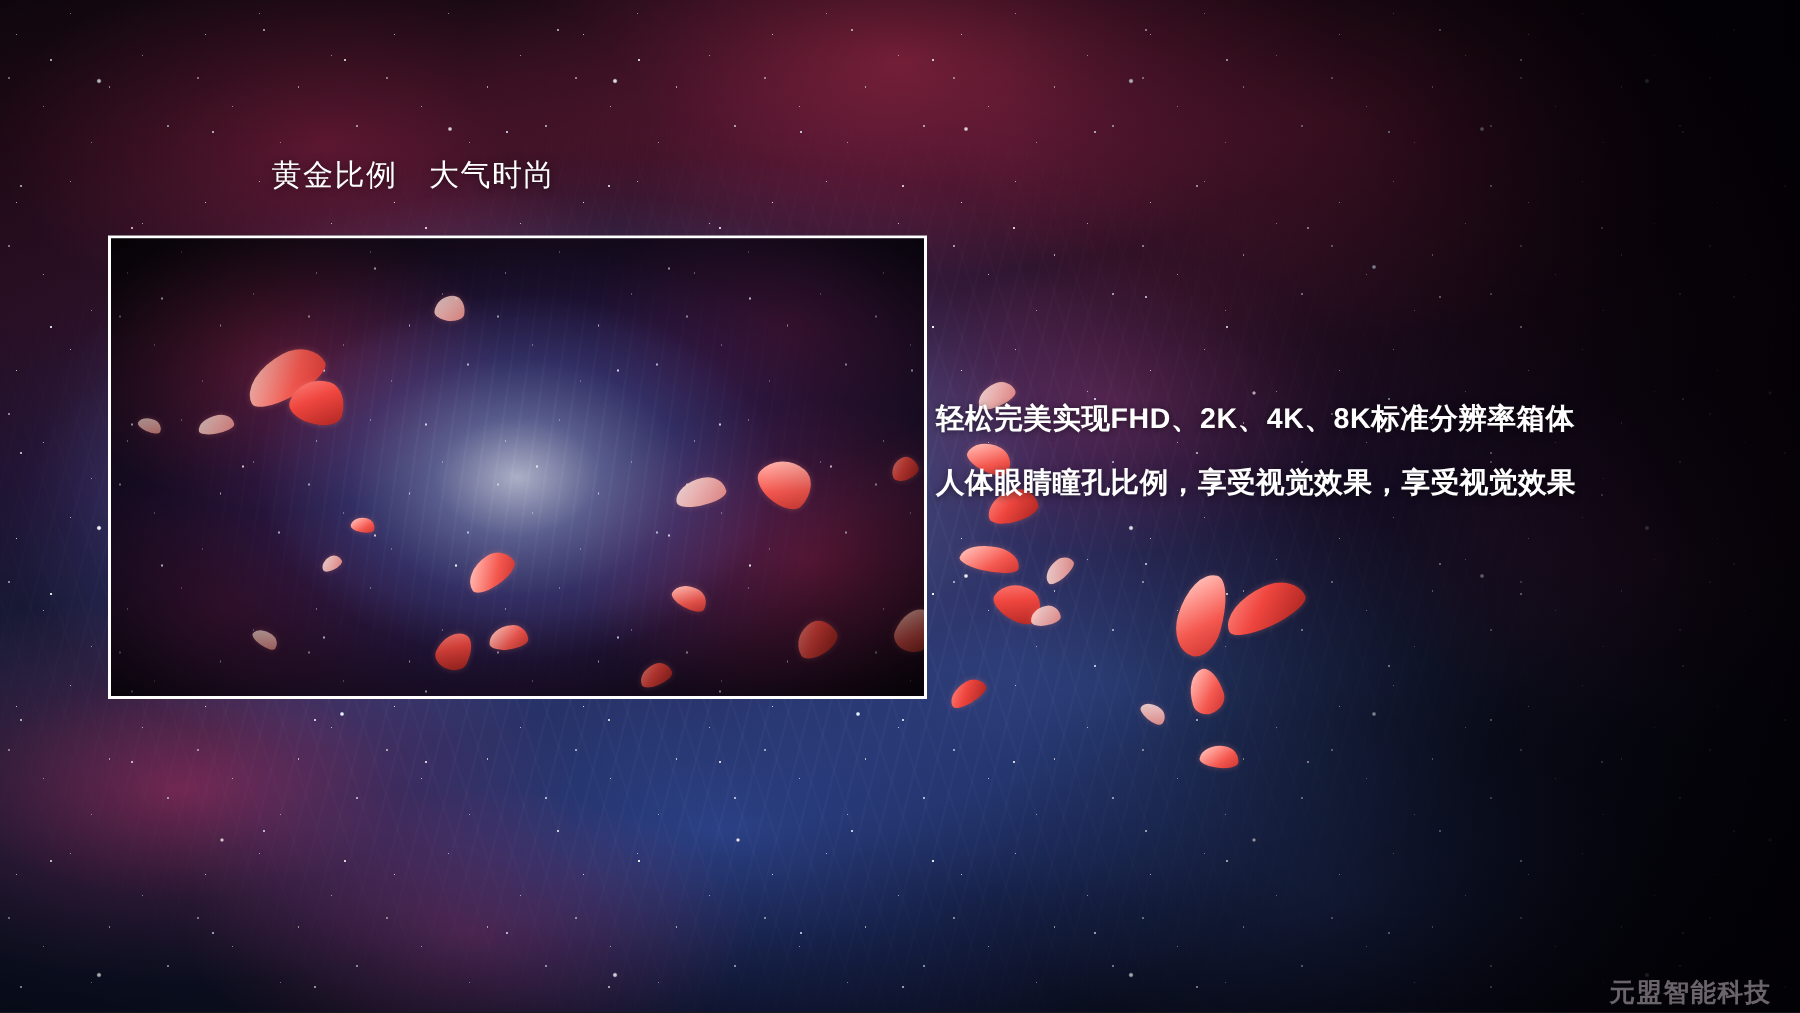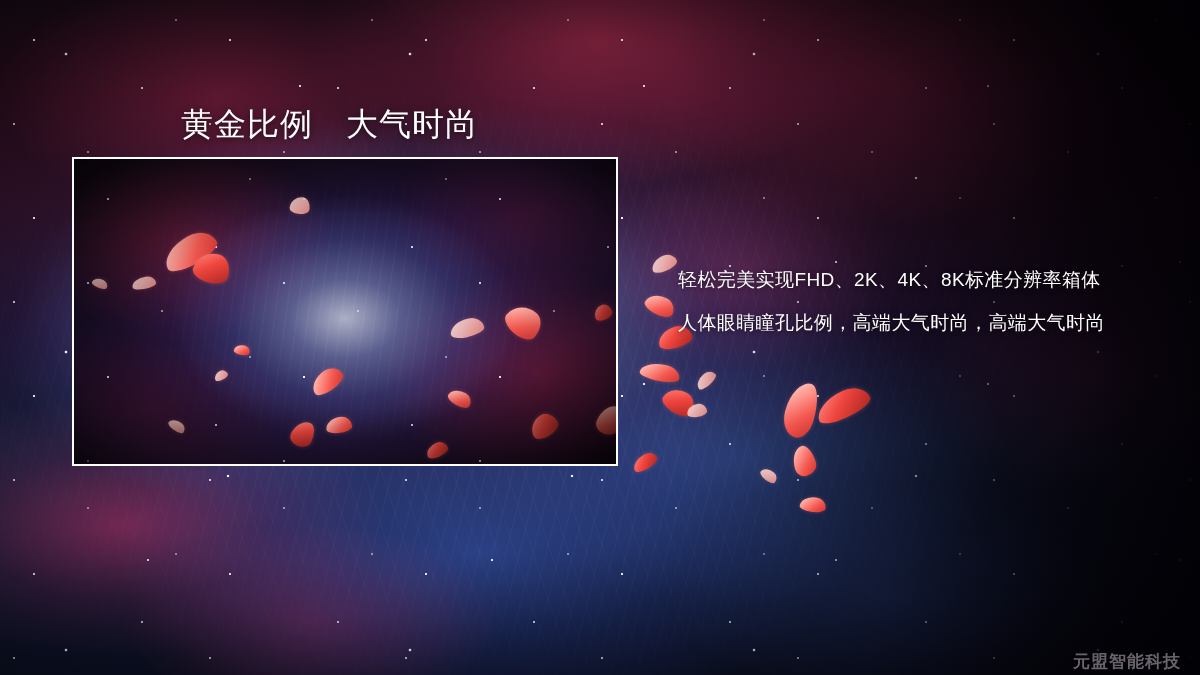--- a/index.html
+++ b/index.html
@@ -241,32 +241,33 @@
     inset: 0;
     background: radial-gradient(ellipse 70% 72% at 50% 50%,
       rgba(0,0,0,0) 44%, rgba(0,0,0,0.40) 78%, rgba(0,0,0,0.78) 100%);
   }
 
   
   #title {
     position: absolute;
     left: 181px;
     top: 103px;
-    font-size: 32px;
+    font-size: 20px;
     letter-spacing: 1px;
     color: #ffffff;
     white-space: pre;
     text-shadow: 0 1px 6px rgba(0,0,0,0.55);
   }
 
   #body-copy {
     position: absolute;
-    left: 678px;
+    left: 624px;
     top: 258px;
     width: 500px;
+    font-weight: bold;
   }
   .body-line {
     font-size: 19px;
     line-height: 43px;
     color: #ffffff;
     letter-spacing: 0.4px;
     white-space: nowrap;
     text-shadow: 0 1px 5px rgba(0,0,0,0.55);
   }
 
@@ -342,18 +343,18 @@
       </div>
 
       <div class="frame-vig"></div>
     </div>
   </div>
 
   <div id="title">黄金比例　大气时尚</div>
 
   <div id="body-copy">
     <div class="body-line">轻松完美实现FHD、2K、4K、8K标准分辨率箱体</div>
-    <div class="body-line">人体眼睛瞳孔比例，高端大气时尚，高端大气时尚</div>
+    <div class="body-line">人体眼睛瞳孔比例，享受视觉效果，享受视觉效果</div>
   </div>
 
   <div id="watermark">元盟智能科技</div>
 
 </div>
 
 </body></html>

